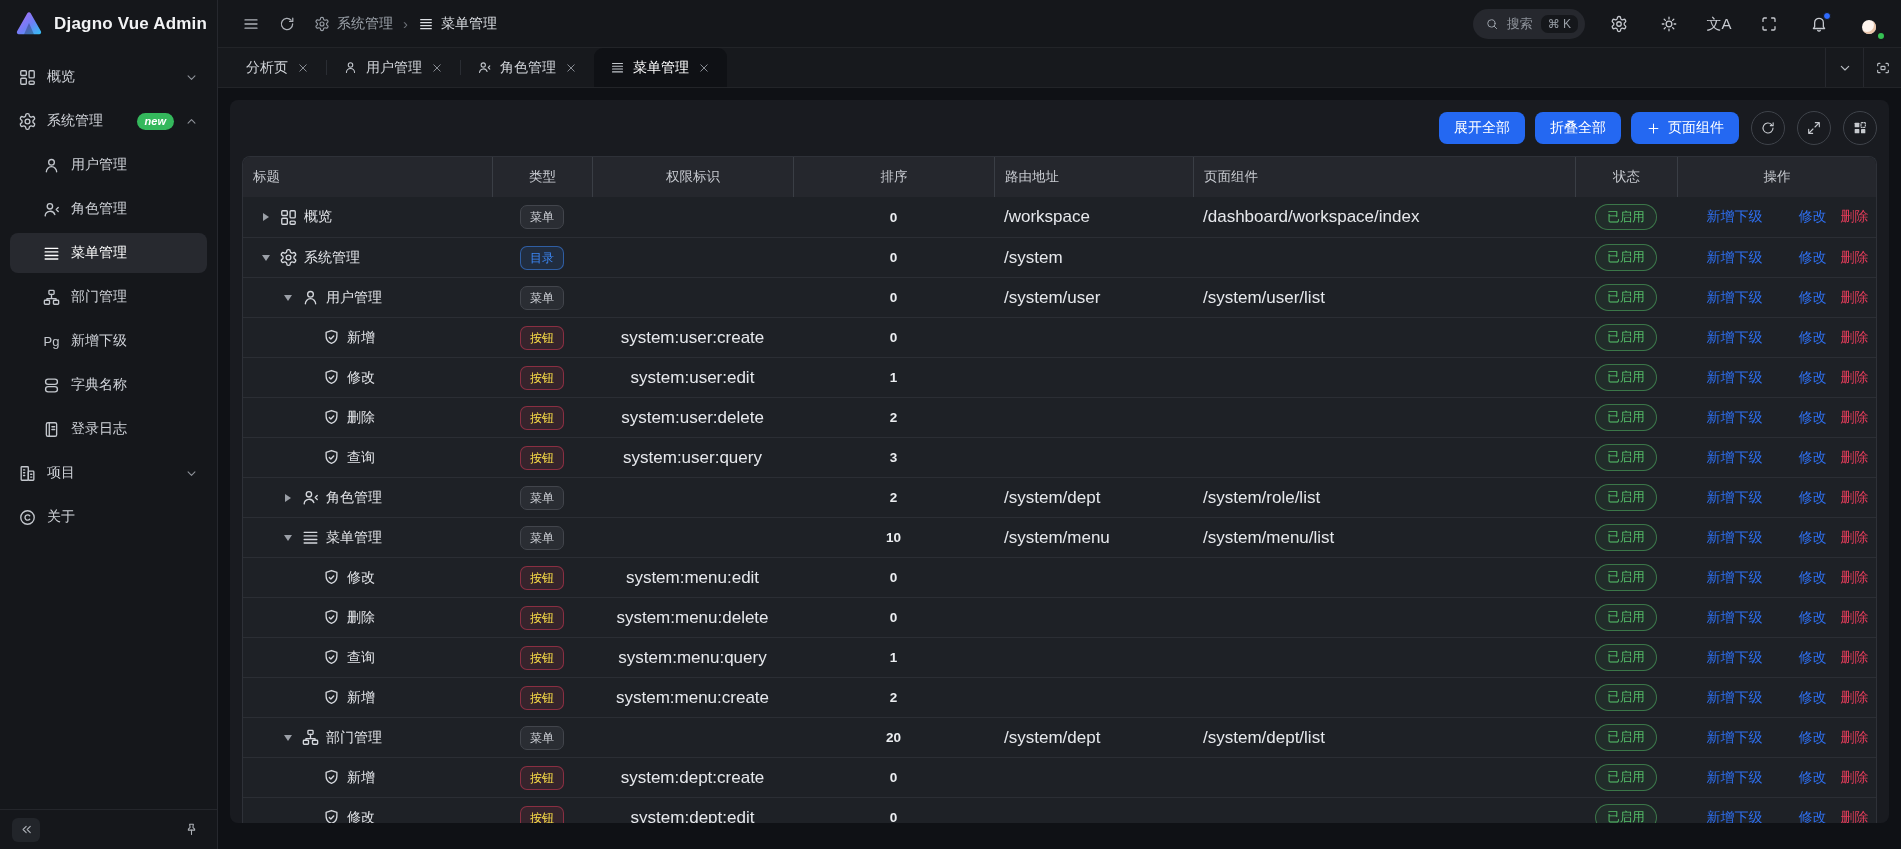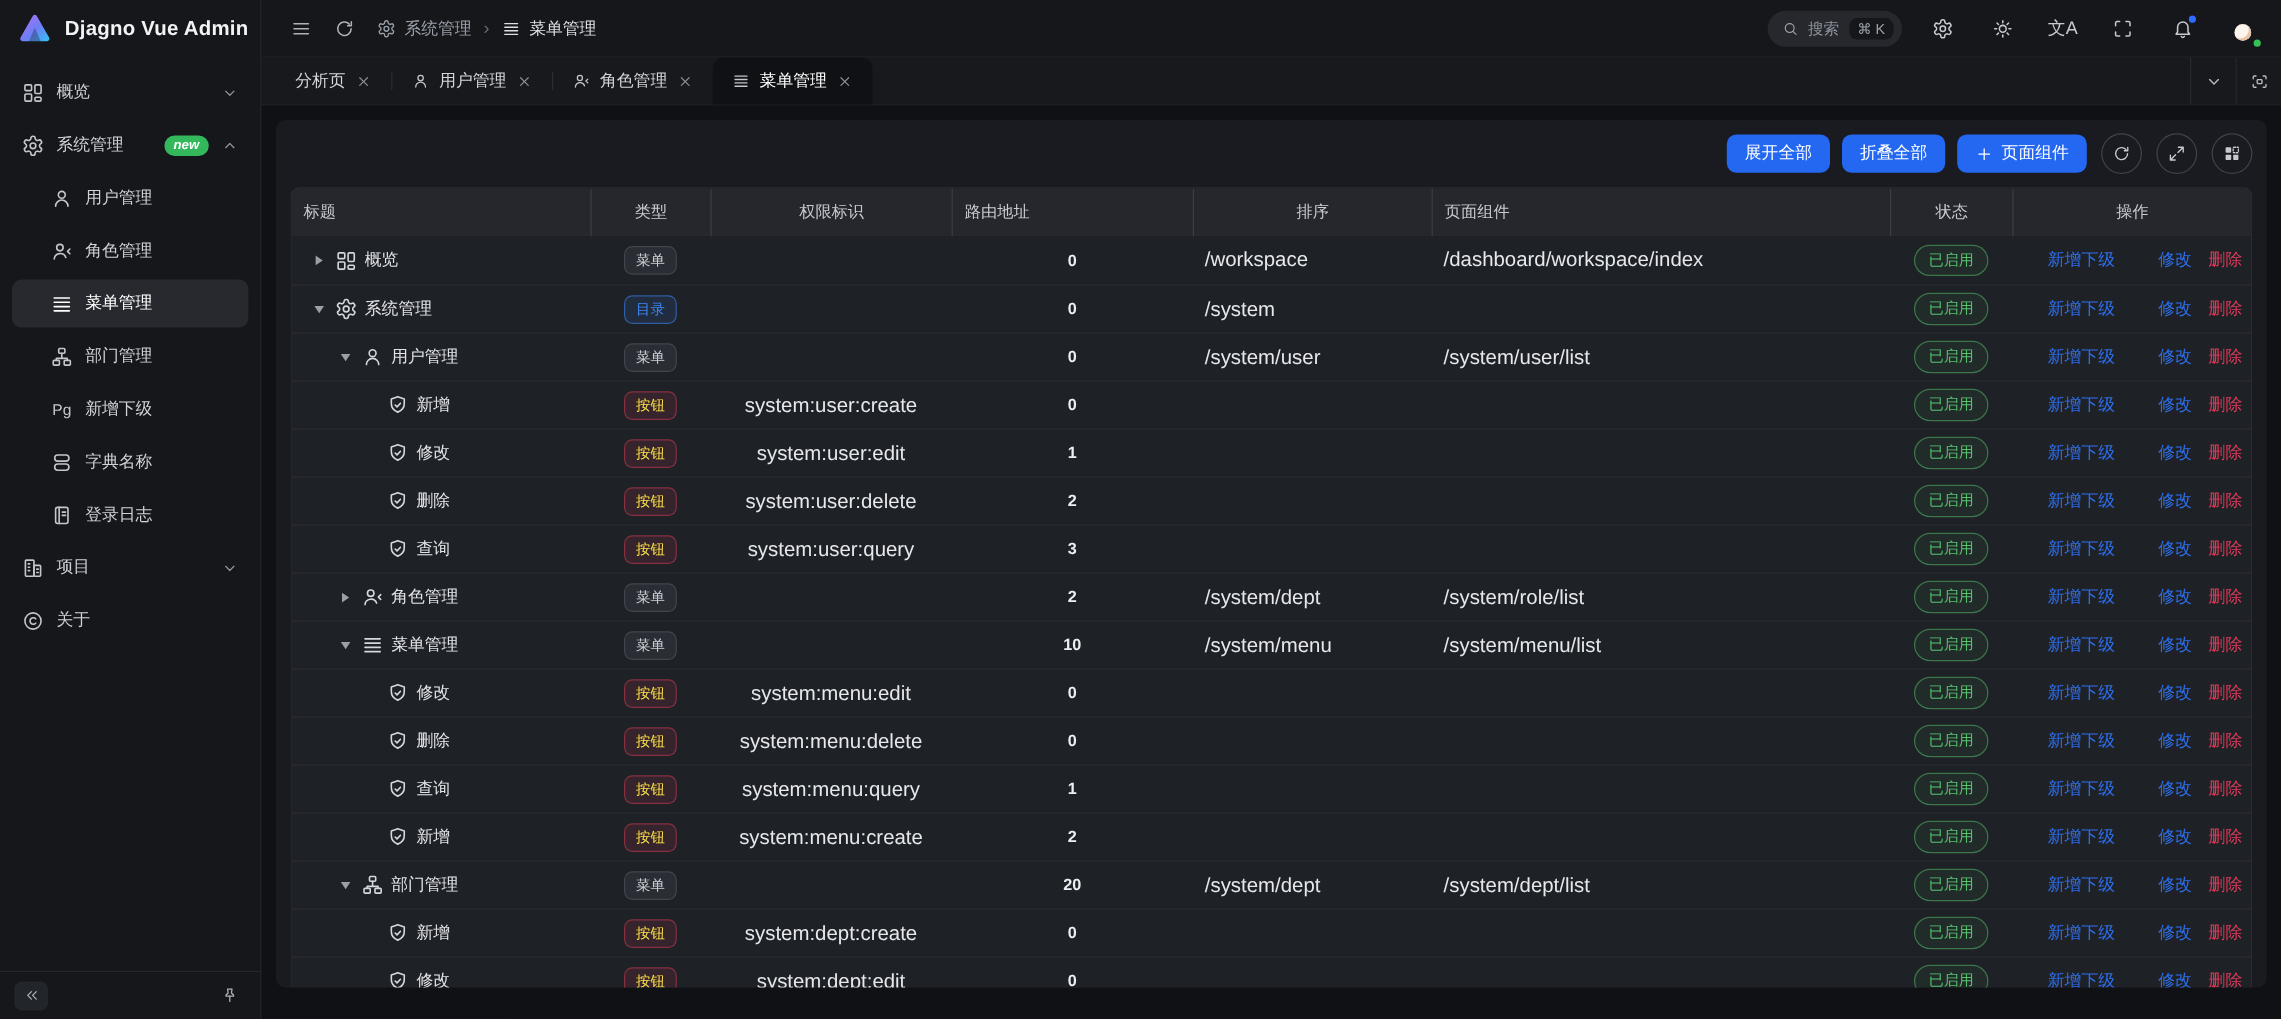--- a/index.html
+++ b/index.html
@@ -467,22 +467,22 @@
               </svg>
             </span>
         </span>
       </div>
 
       <div class="table">
         <div class="tgrid thead">
           <div class="th">标题</div>
           <div class="th c-center">类型</div>
           <div class="th c-center">权限标识</div>
+          <div class="th c-center">排序</div>
           <div class="th">路由地址</div>
-          <div class="th c-center">排序</div>
           <div class="th">页面组件</div>
           <div class="th c-center">状态</div>
           <div class="th c-center">操作</div>
         </div>
         <div>
             <div class="tgrid trow">
     <div class="td td-title">
       <span class="indent" style="width: 0px;"></span>
       <span class="arrow arr-right"></span>
       <span class="row-icon"><svg viewBox="0 0 24 24">

